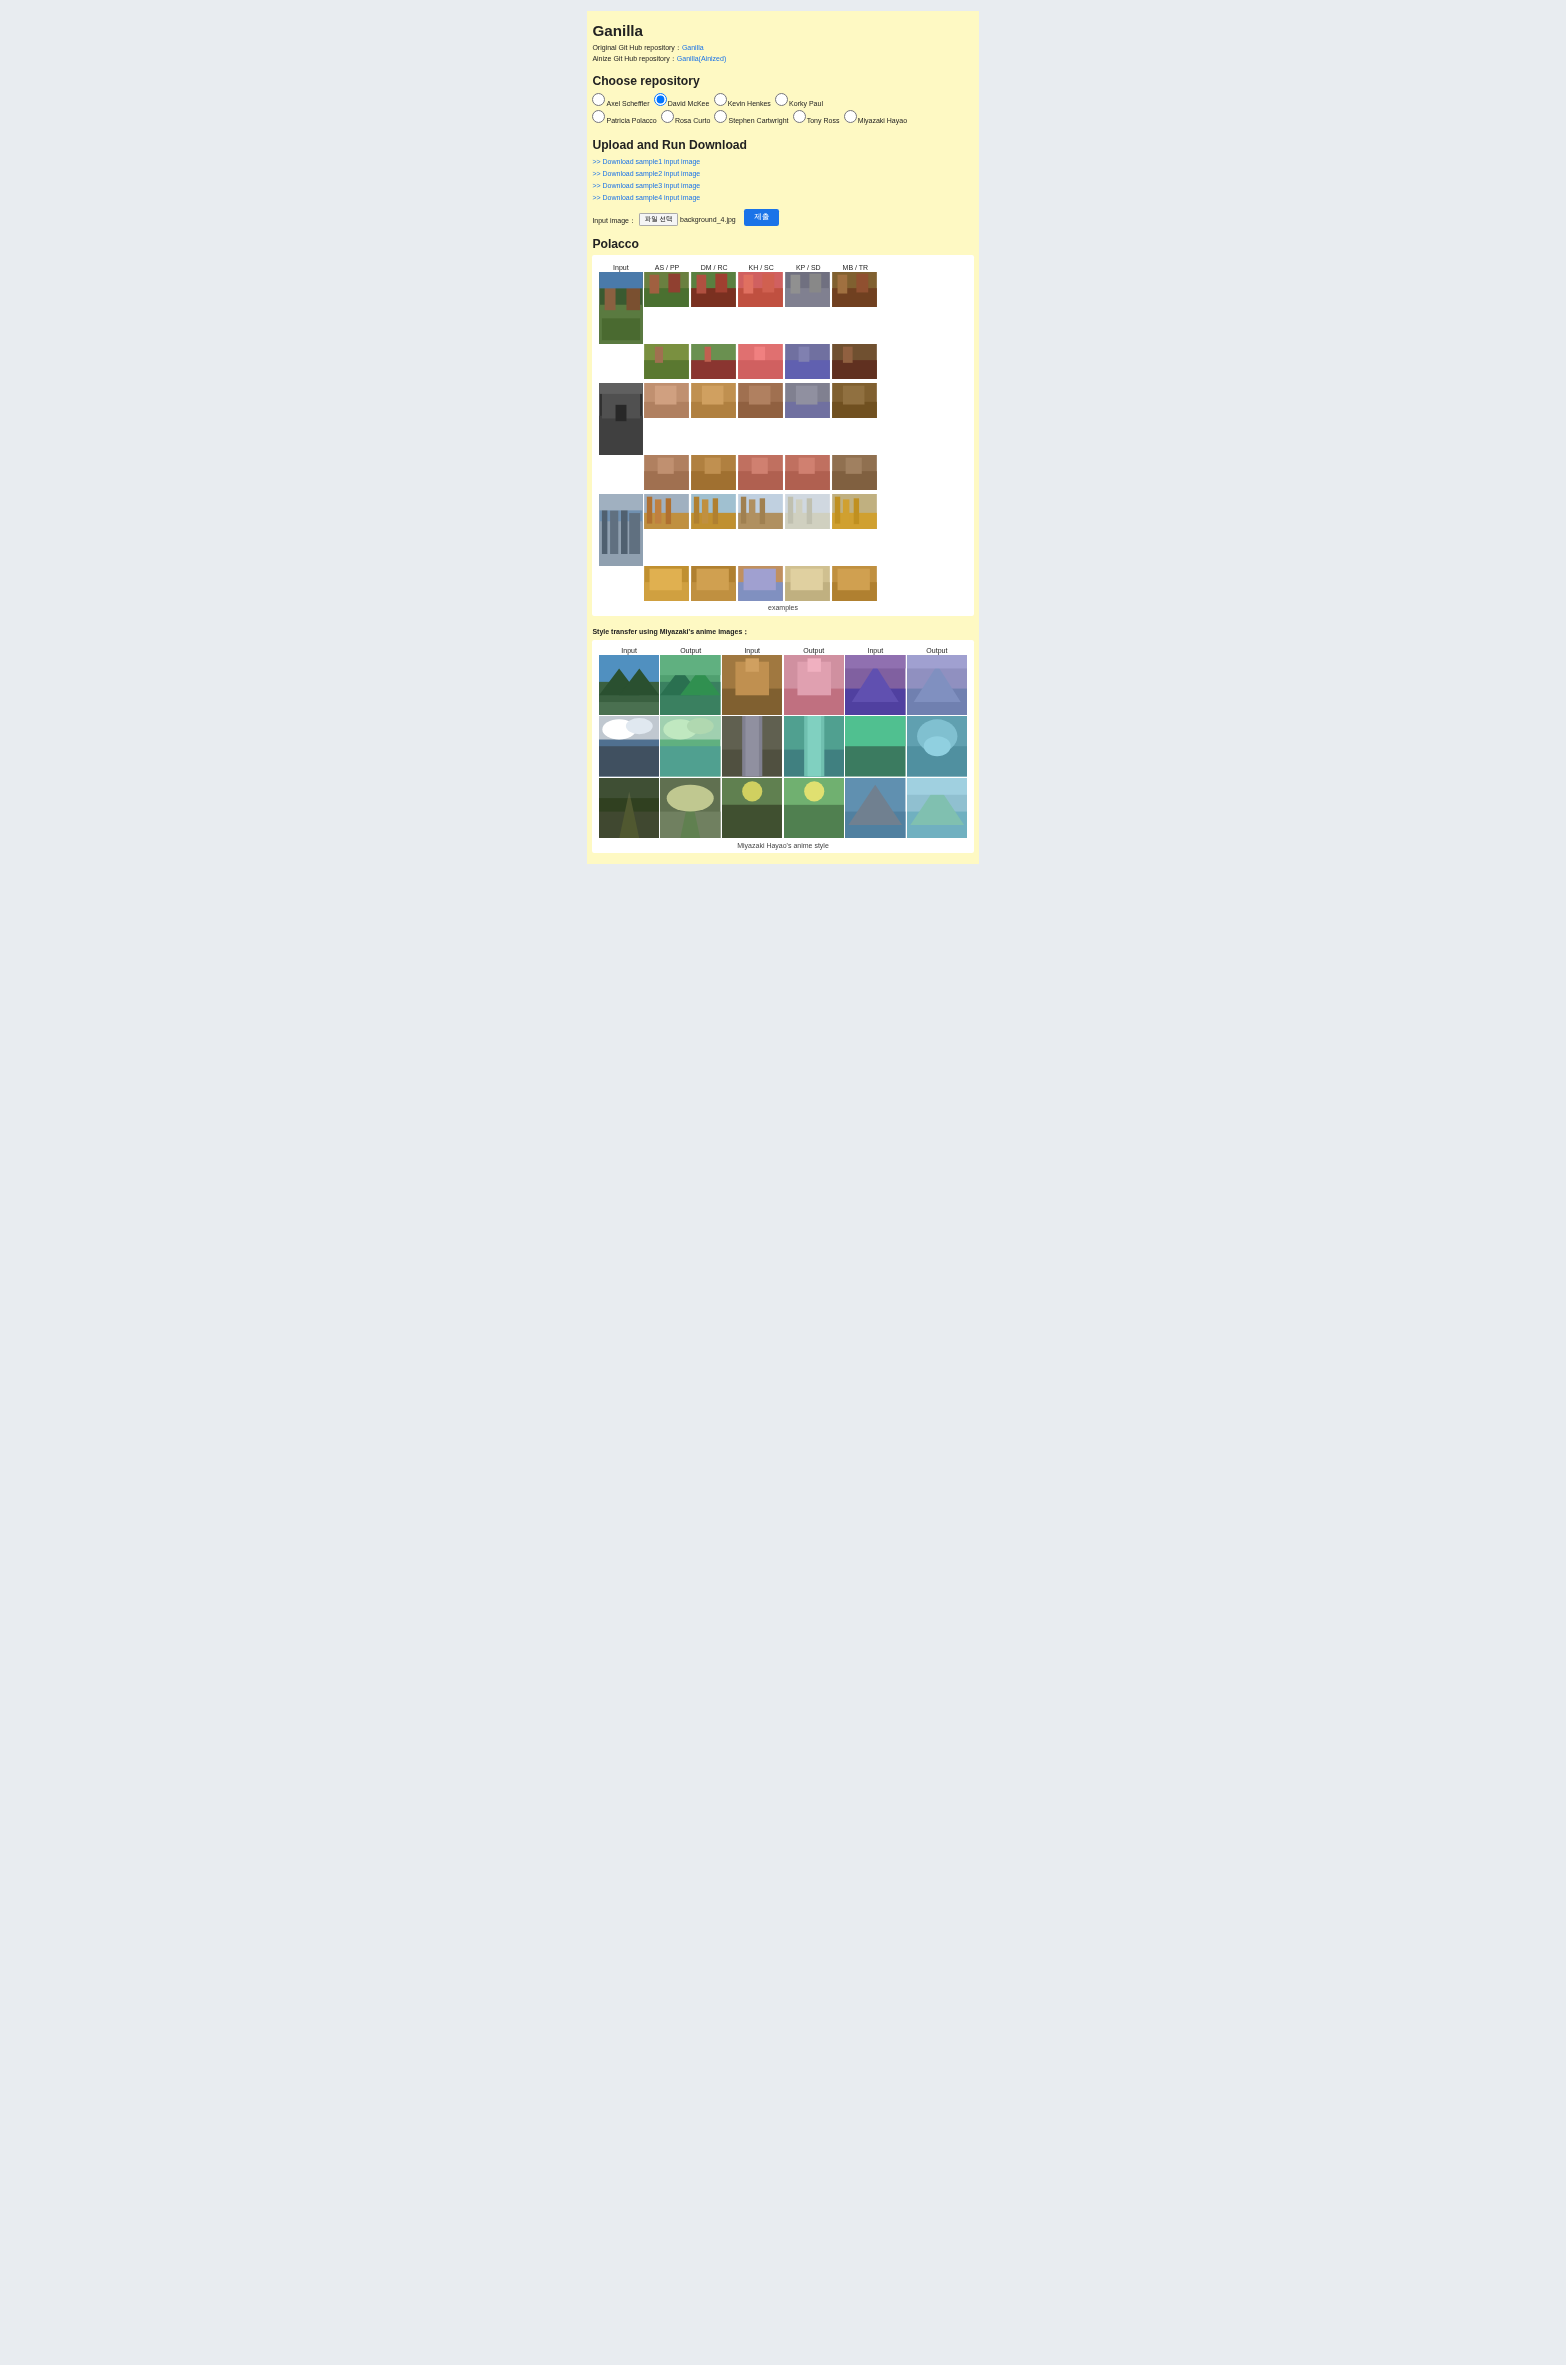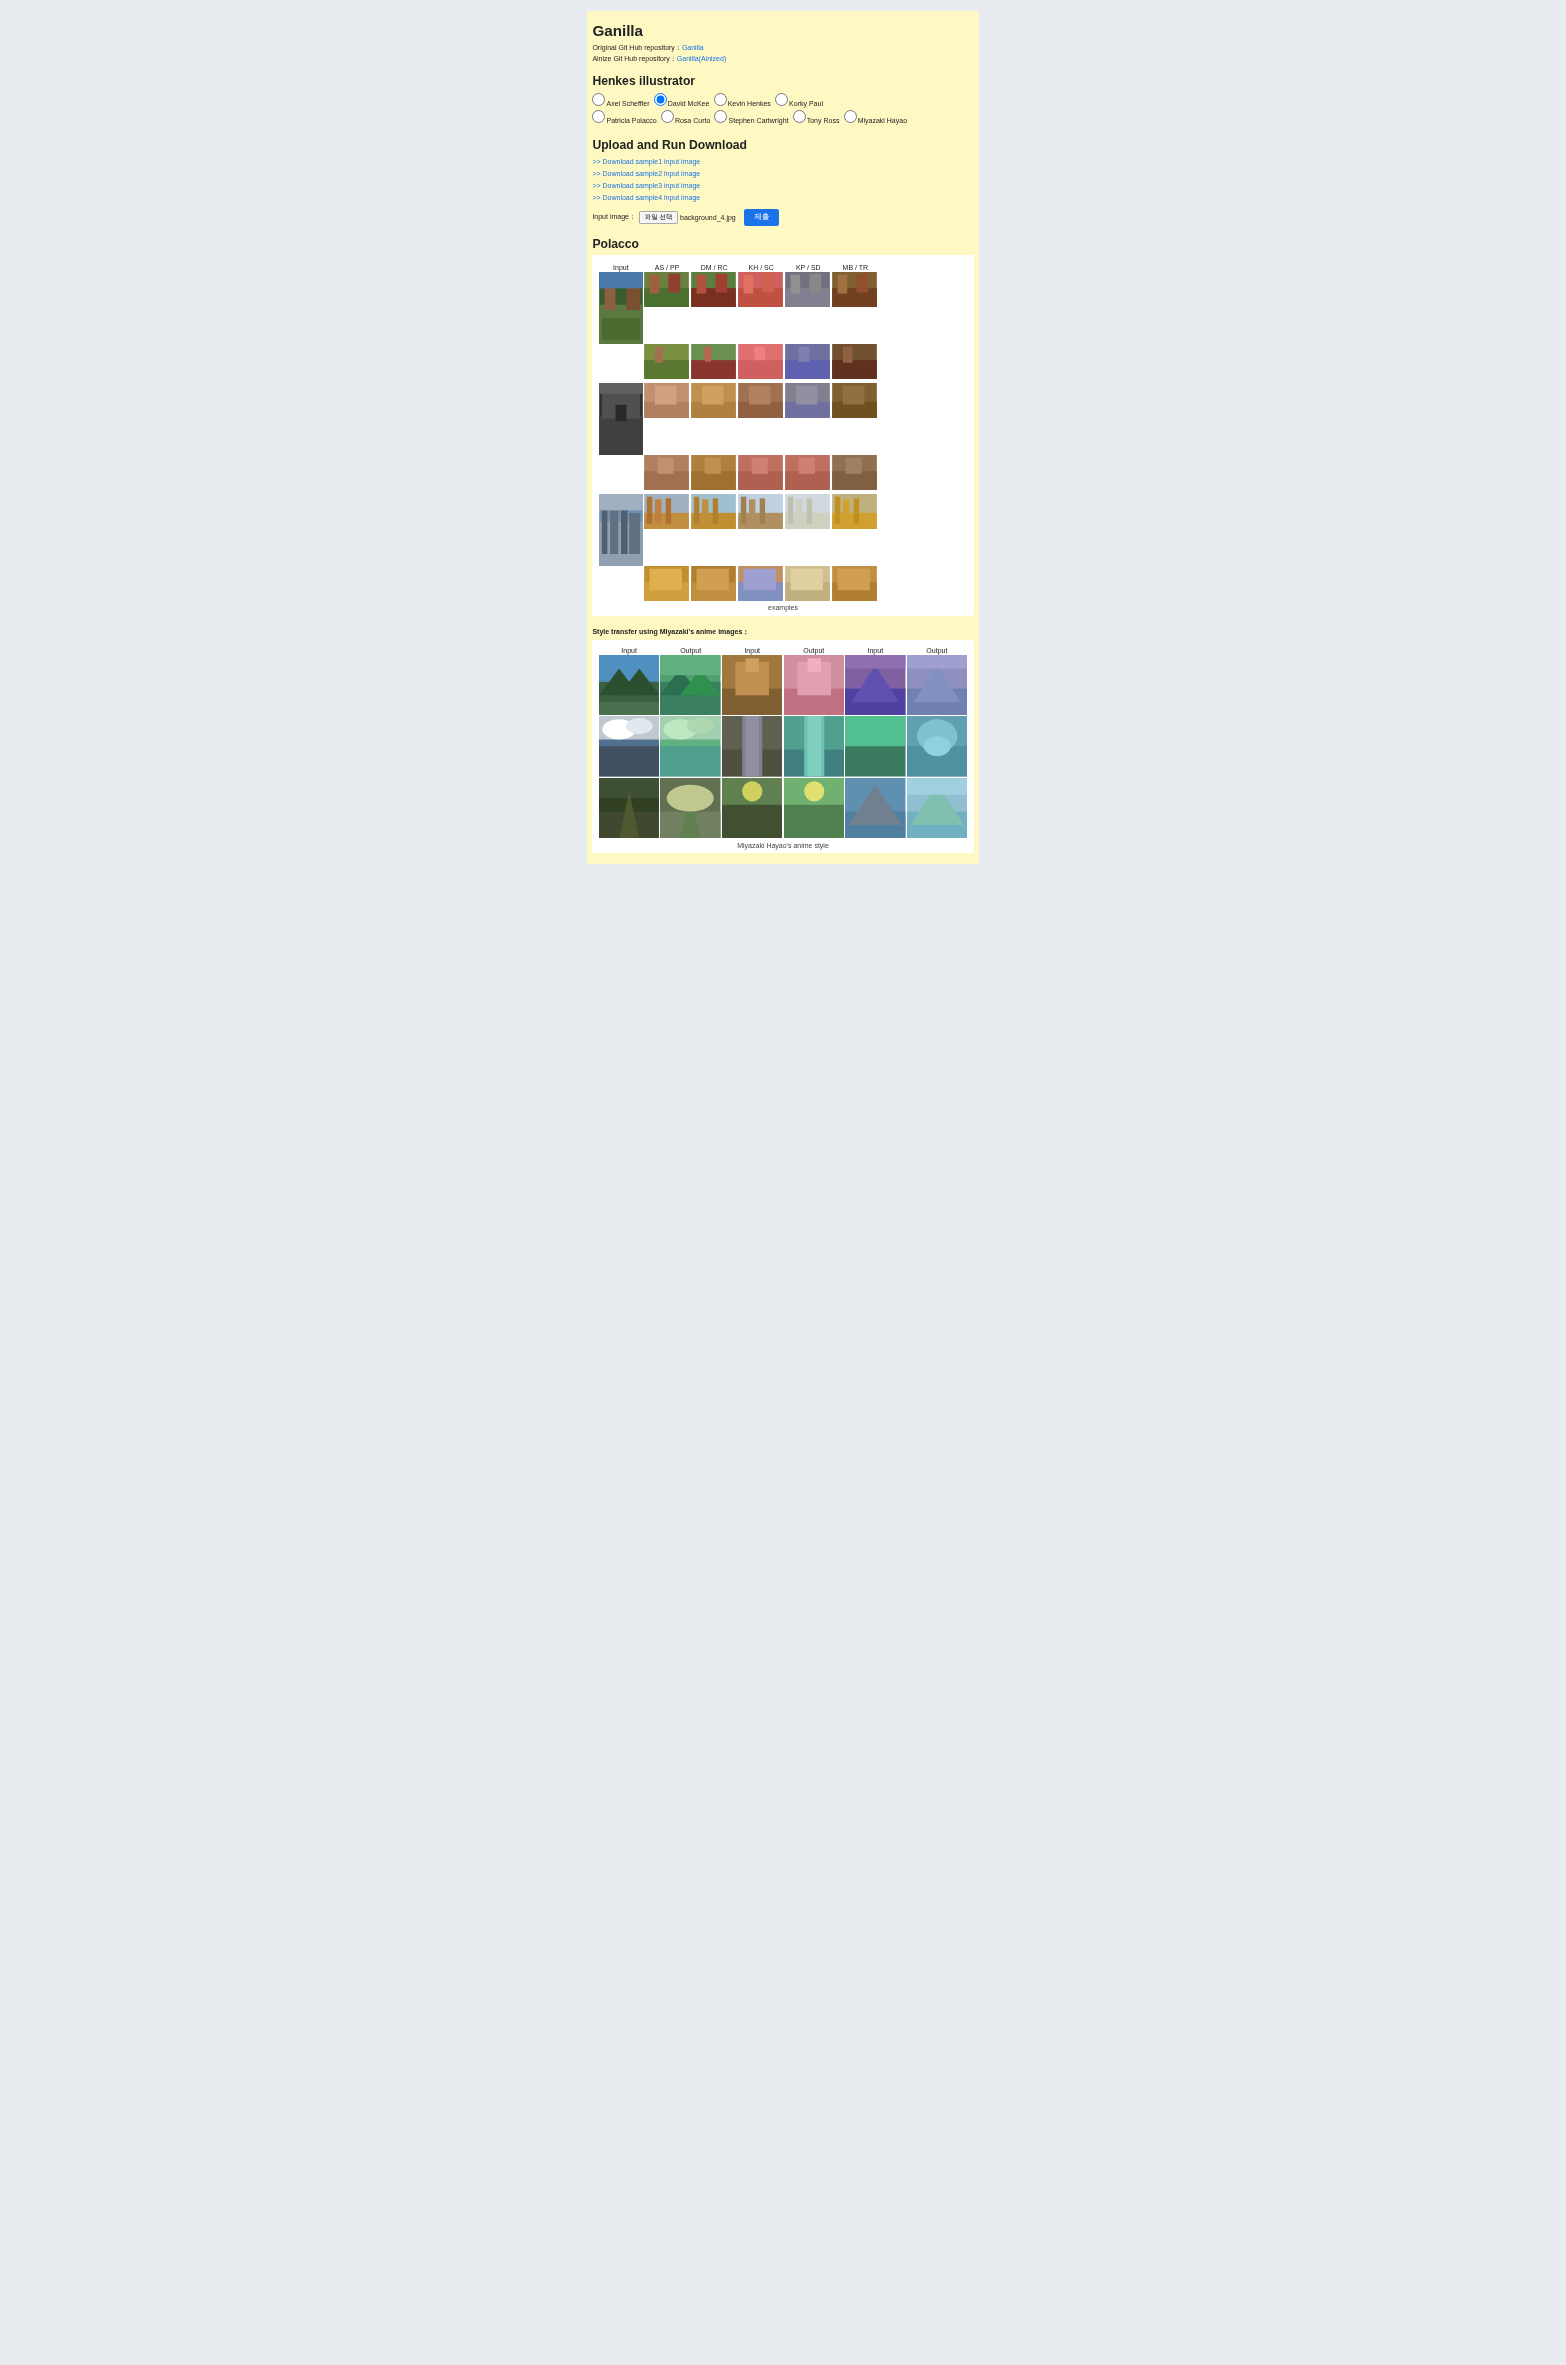--- a/index.html
+++ b/index.html
@@ -51,21 +51,21 @@
     }
     .download-links a {
       display: block;
       color: #1a73e8;
       font-size: 7px;
       text-decoration: none;
       line-height: 1.7;
     }
     .file-upload-row {
       display: flex;
-      align-items: center;
+      align-items: flex-end;
       margin: 5.4px 0;
       font-size: 7px;
       gap: 3.3px;
     }
     .file-input-label {
       font-size: 7px;
     }
     .file-input-display {
       display: inline-flex;
       align-items: center;
@@ -137,21 +137,21 @@
 
   <div class="repo-links">
     <div>
       <span>Original Git Hub repository：</span><a href="#">Ganilla</a>
     </div>
     <div>
       <span>Ainize Git Hub repository：</span><a href="#">Ganilla(Ainized)</a>
     </div>
   </div>
 
-  <h2 class="section-title">Henkes illustrator</h2>
+  <h2 class="section-title">Choose repository</h2>
   <div class="radio-group">
     <label>
       <input type="radio" name="illustrator" style="">Axel Scheffler</label>
     <label>
       <input type="radio" name="illustrator" checked="" style="">David McKee</label>
     <label>
       <input type="radio" name="illustrator" style="">Kevin Henkes</label>
     <label>
       <input type="radio" name="illustrator" style="">Korky Paul</label>
     <br>

